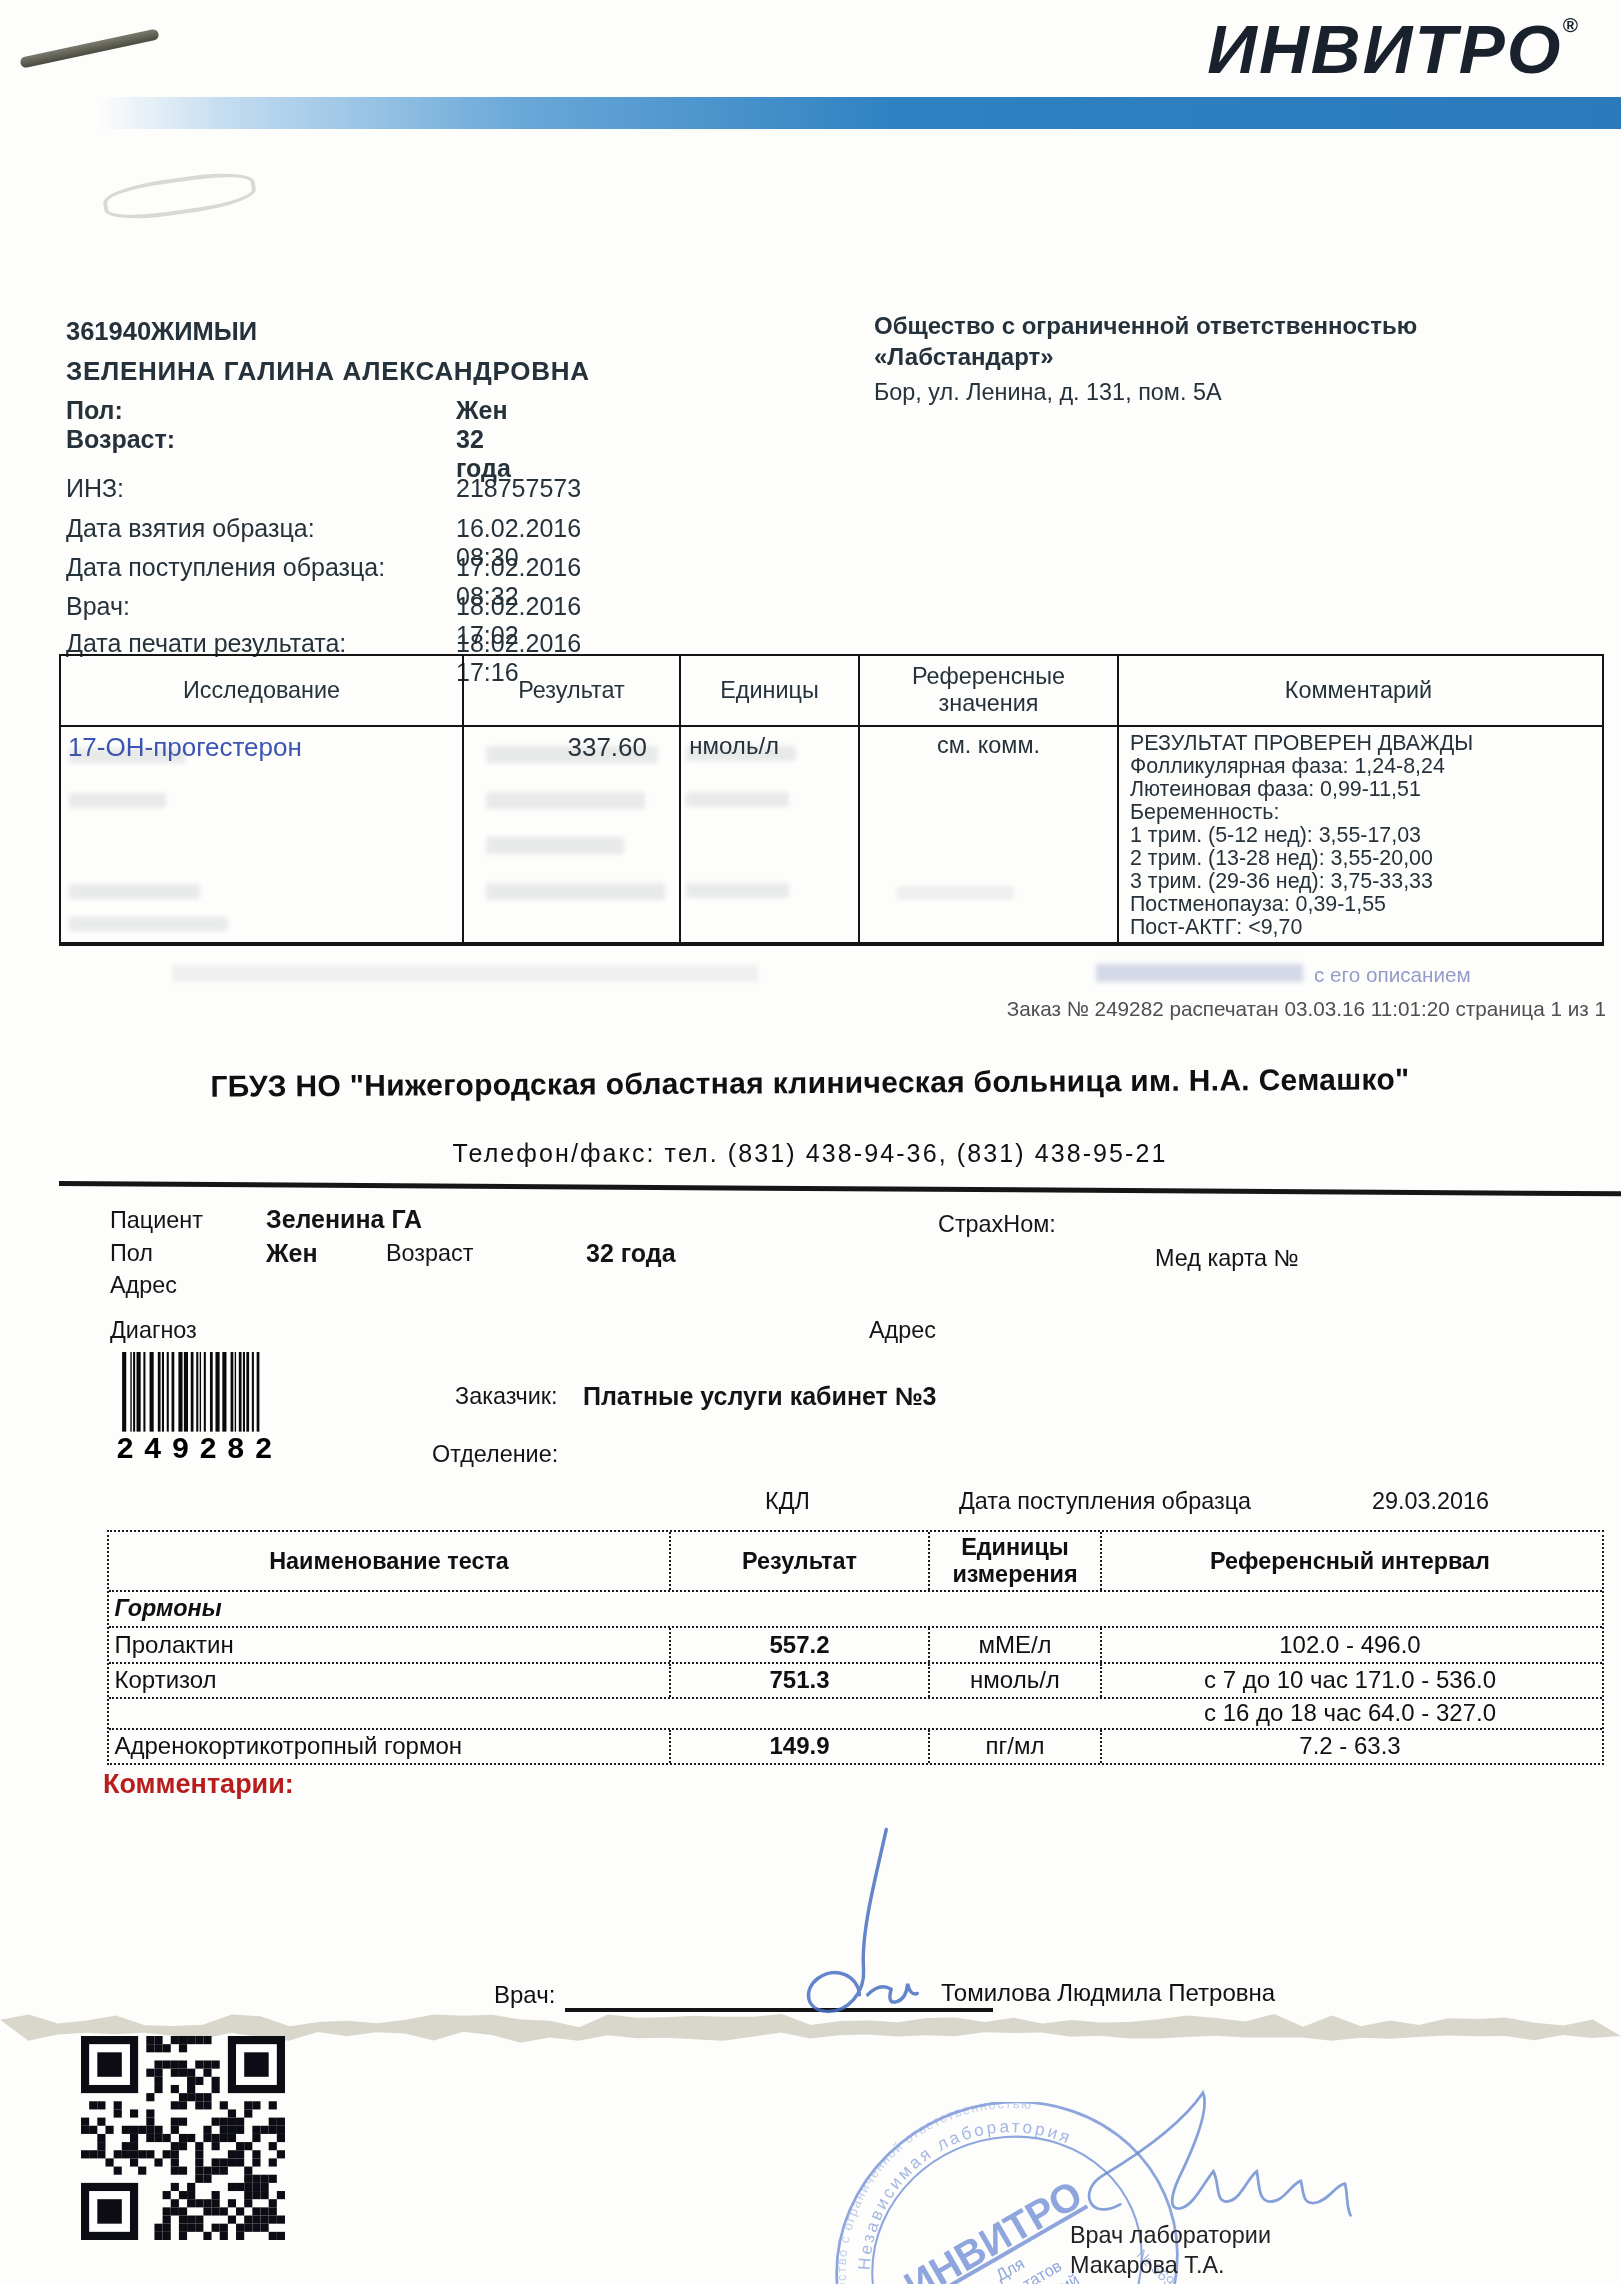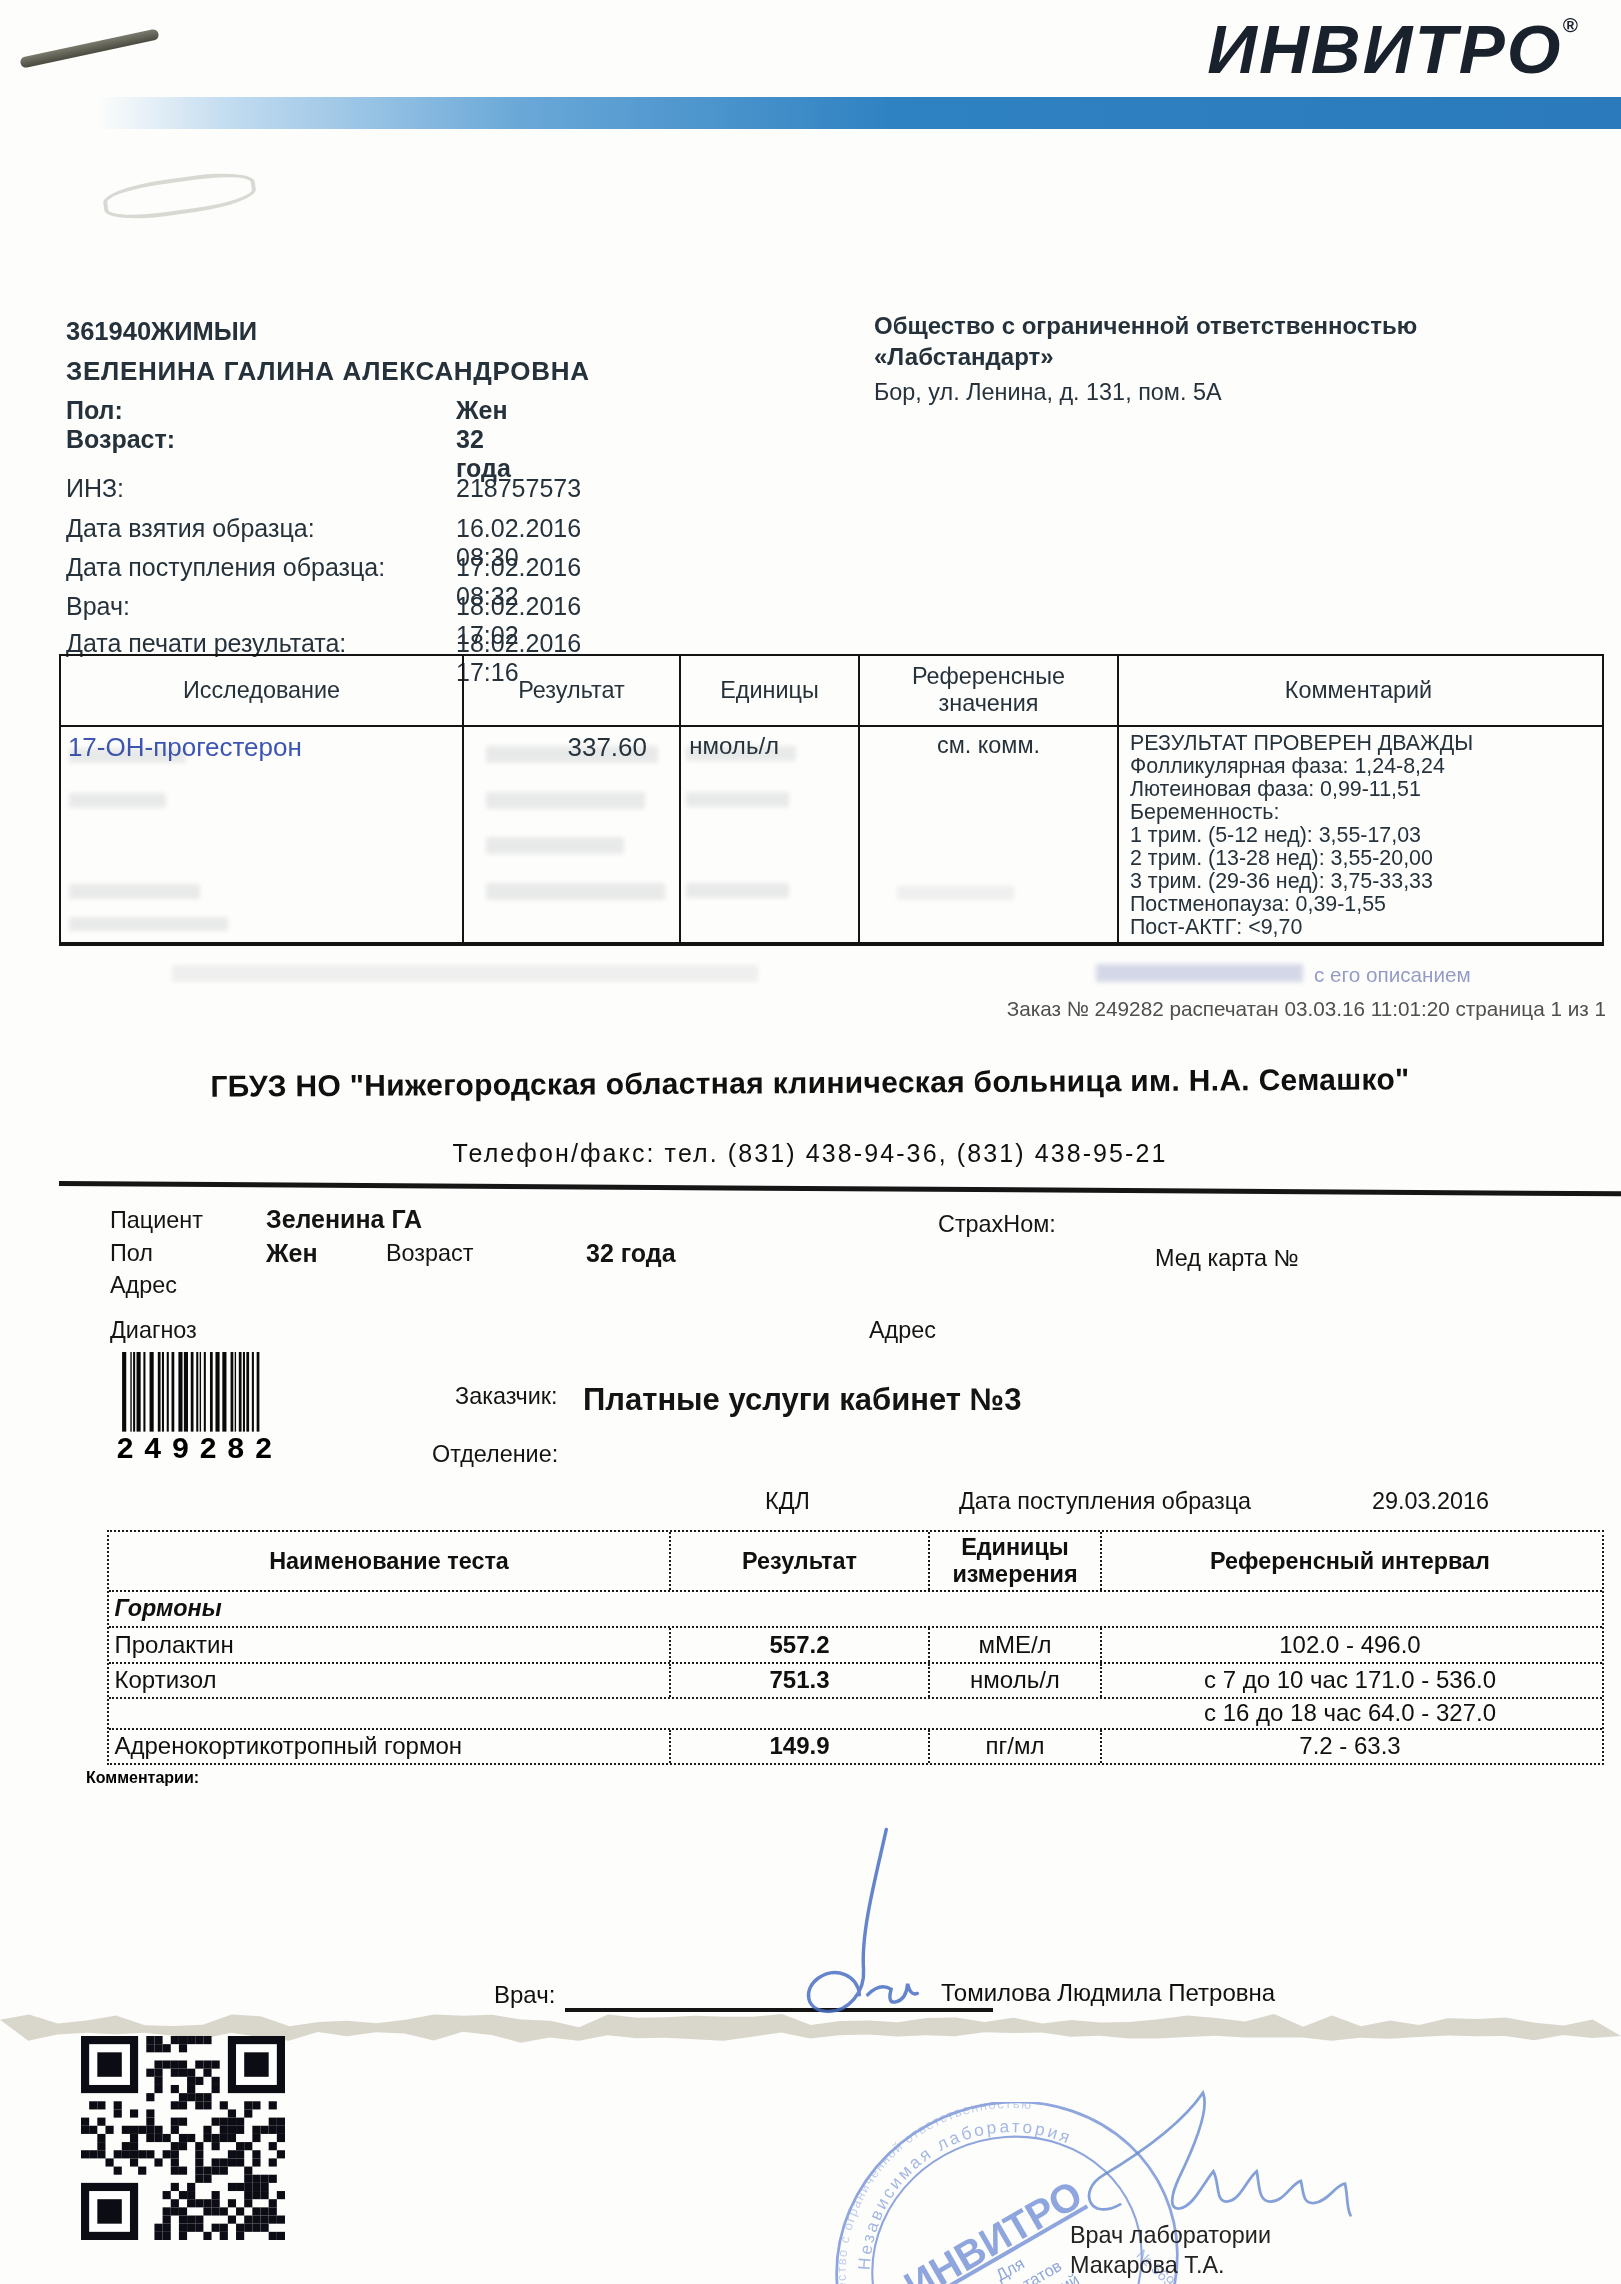--- a/index.html
+++ b/index.html
@@ -182,21 +182,21 @@
         <rect x="170" y="0" width="4" height="116"></rect>
         <rect x="176" y="0" width="3" height="116"></rect>
         <rect x="181" y="0" width="4" height="116"></rect>
         <rect x="189" y="0" width="3" height="116"></rect>
         <rect x="196" y="0" width="4" height="116"></rect>
       </g>
     </svg>
 <div id="bc-num">249282</div>
 
 <div class="abs h2" style="left:455px;top:1383px;">Заказчик:</div>
-<div class="abs h2 b" style="left:583px;top:1382px;font-size:31px;">Платные услуги кабинет №3</div>
+<div class="abs h2 b" style="left:583px;top:1382px;font-size:25px;">Платные услуги кабинет №3</div>
 <div class="abs h2" style="left:432px;top:1441px;">Отделение:</div>
 <div class="abs h2" style="left:765px;top:1488px;">КДЛ</div>
 <div class="abs h2" style="left:959px;top:1488px;">Дата поступления образца</div>
 <div class="abs h2" style="left:1372px;top:1488px;">29.03.2016</div>
 
 <div id="t2">
   <div class="t2r hdr">
     <div>Наименование теста</div>
     <div>Результат</div>
     <div>Единицы измерения</div>
@@ -224,21 +224,21 @@
     <div>с 16 до 18 час 64.0 - 327.0</div>
   </div>
   <div class="t2r">
     <div class="t2name rH4">Адренокортикотропный гормон</div>
     <div class="t2res">149.9</div>
     <div>пг/мл</div>
     <div>7.2 - 63.3</div>
   </div>
 </div>
 
-<div class="abs b" style="left:86px;top:1769px;font-size:16px;color:#000000;">Комментарии:</div>
+<div class="abs b" style="left:103px;top:1769px;font-size:27px;color:#b91c1c;">Комментарии:</div>
 
 <div class="abs" style="left:494px;top:1981px;font-size:24px;color:#101010;">Врач:</div>
 <div id="sig-line"></div>
 <svg class="abs" style="left:745px;top:1821px;" width="193" height="207" viewBox="0 0 280 300">
   <g fill="none" stroke="#4a6fc4" stroke-width="5" stroke-linecap="round" opacity=".85">
     <path d="M 205 12 C 190 80 168 160 172 215 C 174 248 150 278 118 276 C 88 274 84 244 106 228 C 132 210 164 224 166 252"></path>
     <path d="M 178 252 q 18 -18 34 -8 q -6 22 8 18 q 14 -4 16 -26 q 4 18 14 14"></path>
   </g>
 </svg>
 <div class="abs" style="left:925px;top:1979px;font-size:24px;color:#101010;margin-left:16px;">Томилова Людмила Петровна</div>

